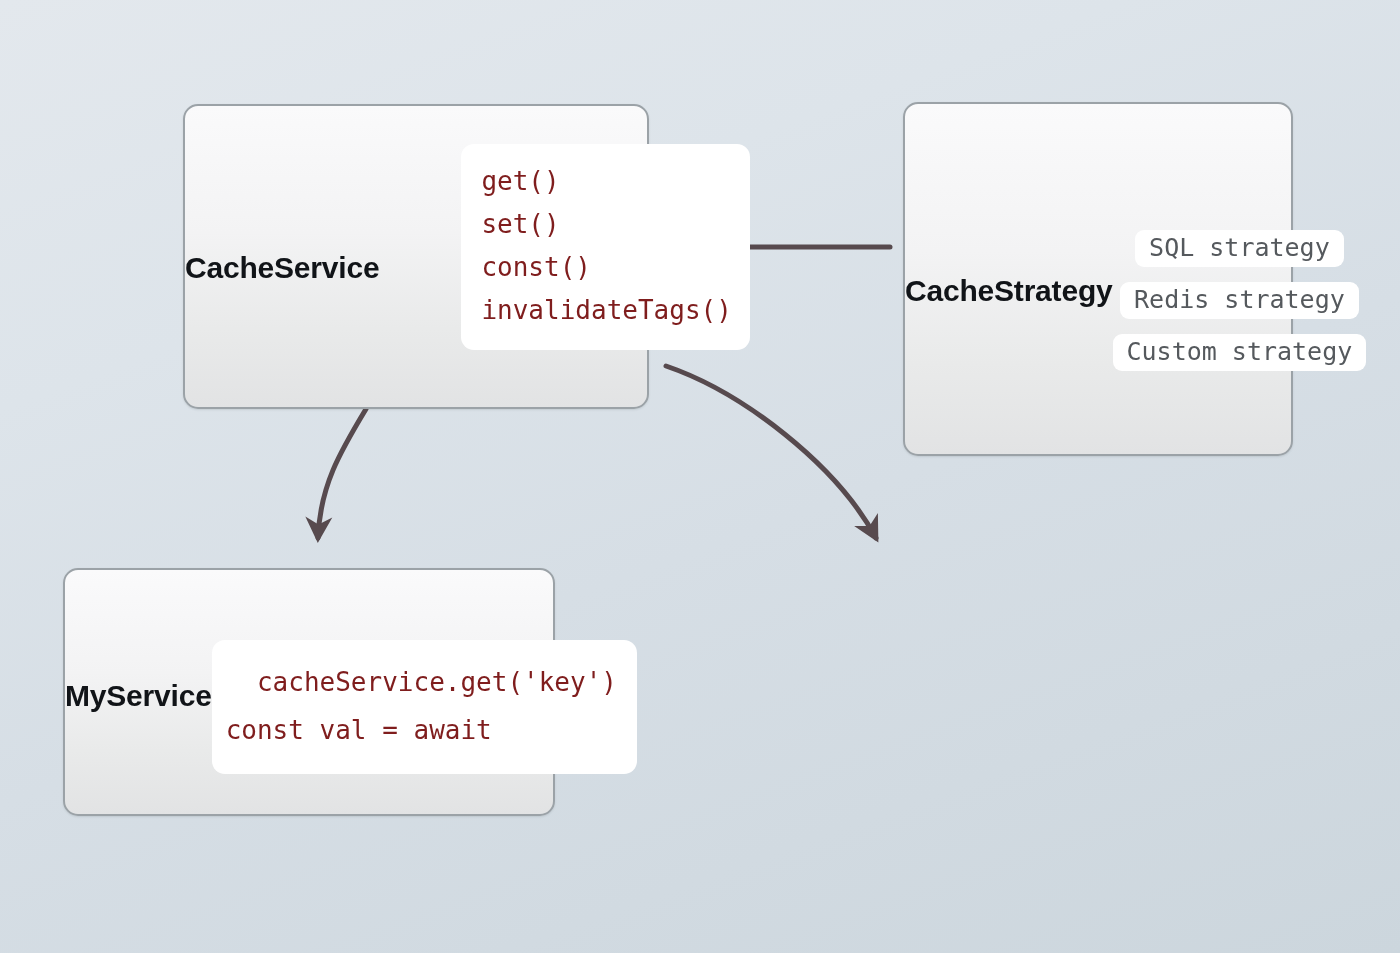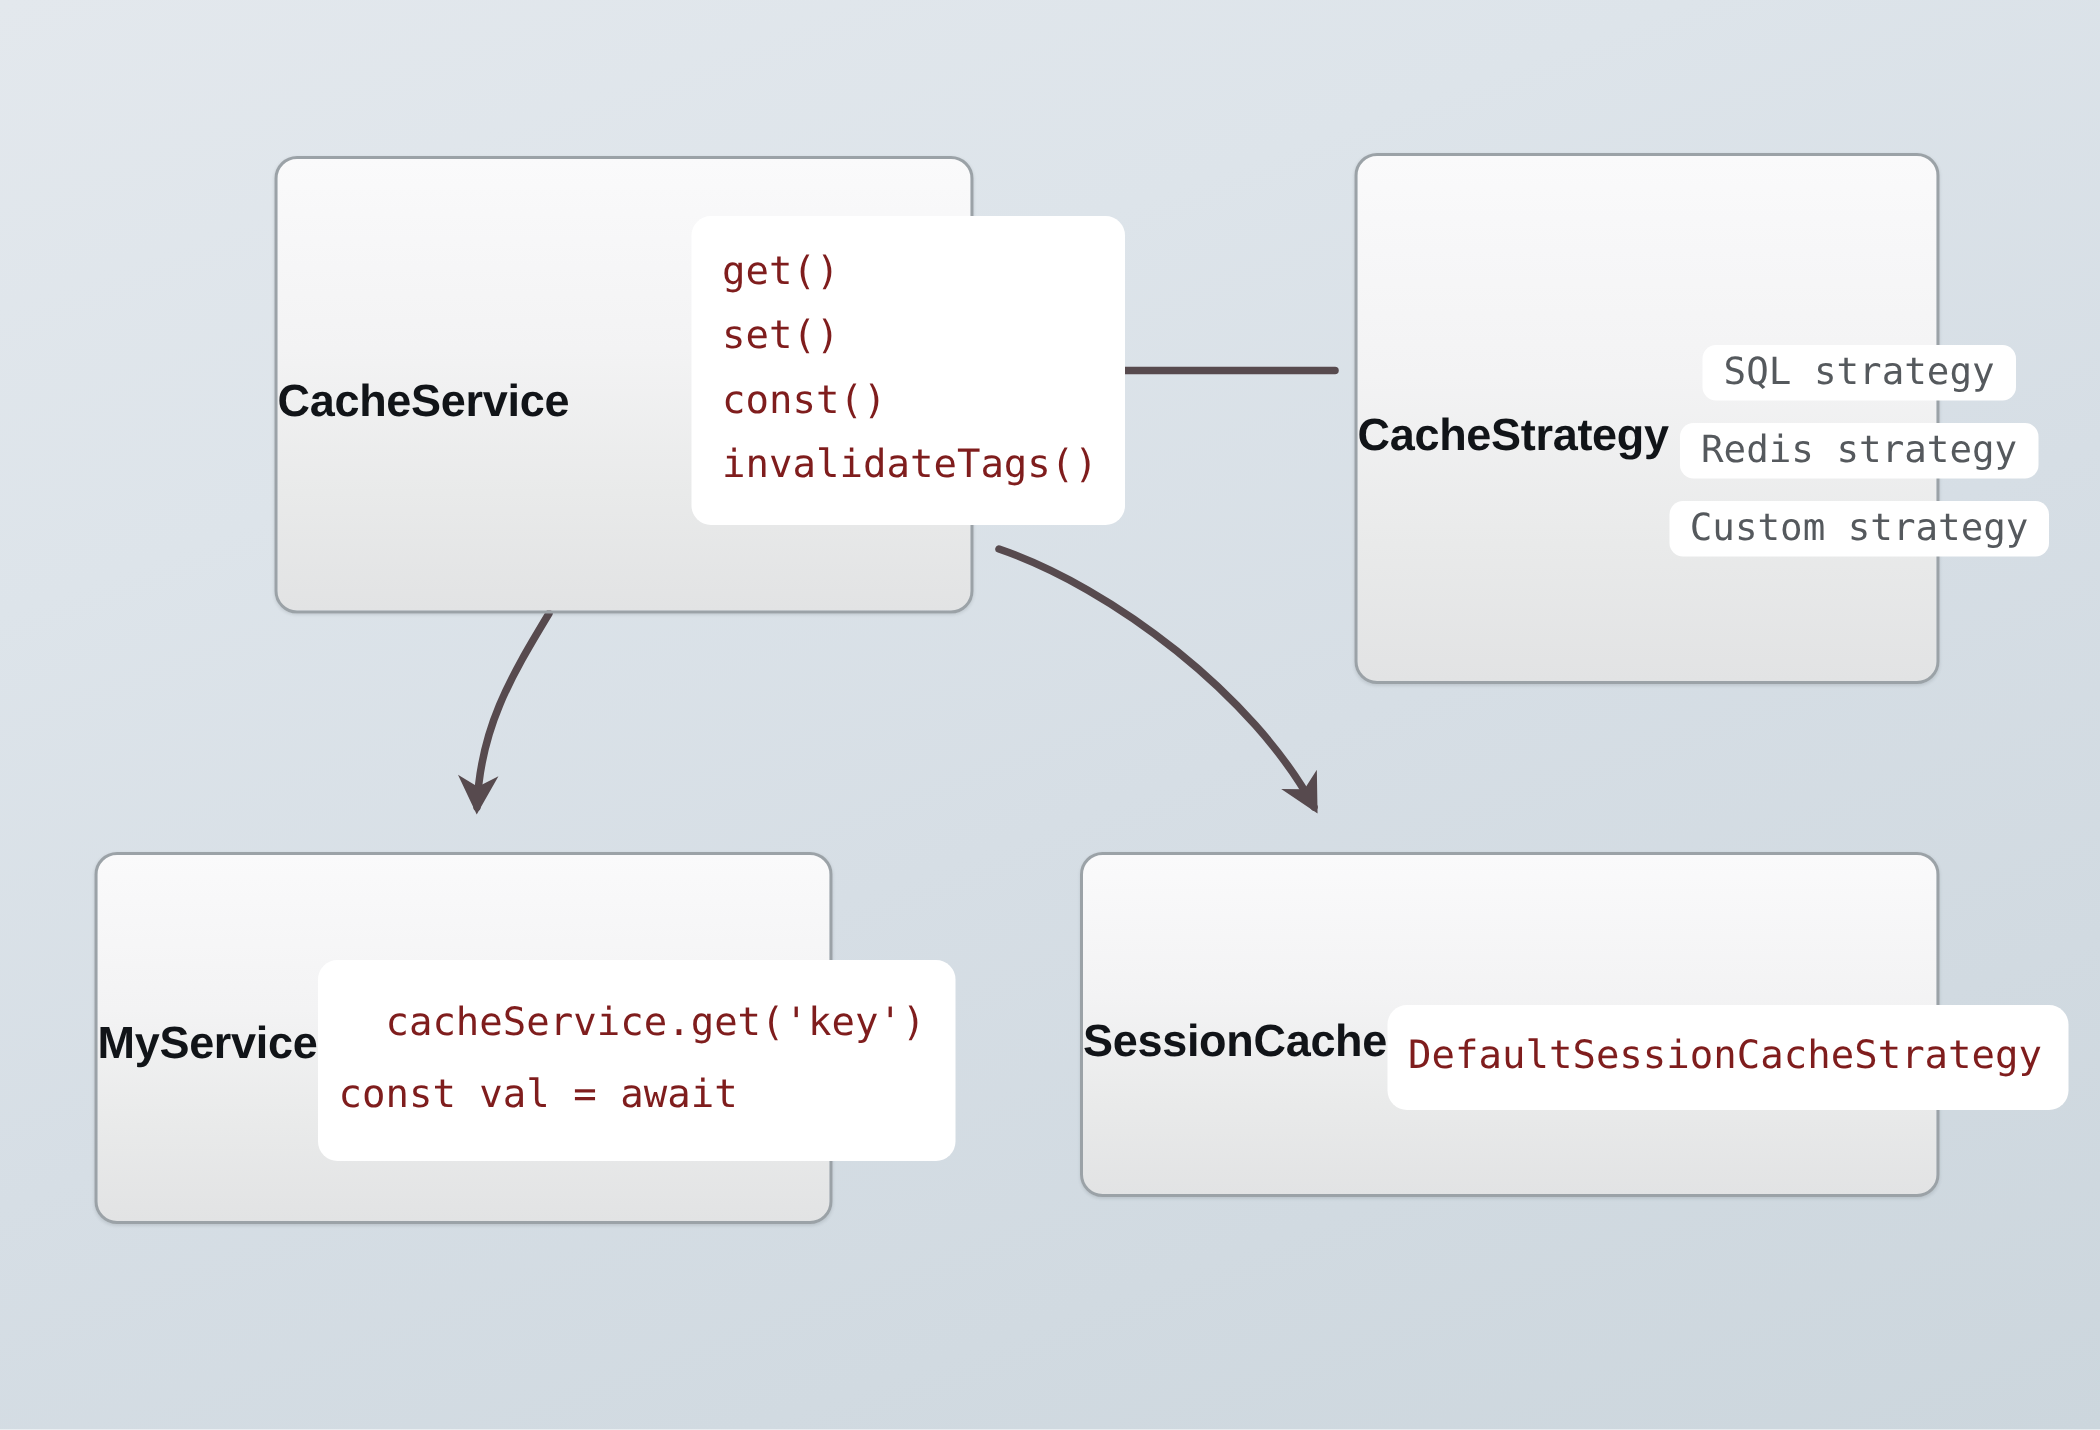--- a/index.html
+++ b/index.html
@@ -171,20 +171,14 @@
   </div>
 
   <div class="node" id="node-my-service">
     <div class="node-title">MyService</div>
     <div class="code-panel">
       <div class="code-line">  cacheService.get('key')</div>
       <div class="code-line">const val = await</div>
     </div>
   </div>
 
-  <div class="node" id="node-session-cache">
-    <div class="node-title">SessionCache</div>
-    <div class="code-panel">
-      <div class="code-line">DefaultSessionCacheStrategy</div>
-    </div>
-  </div>
 
 </div>
 
 </body></html>

